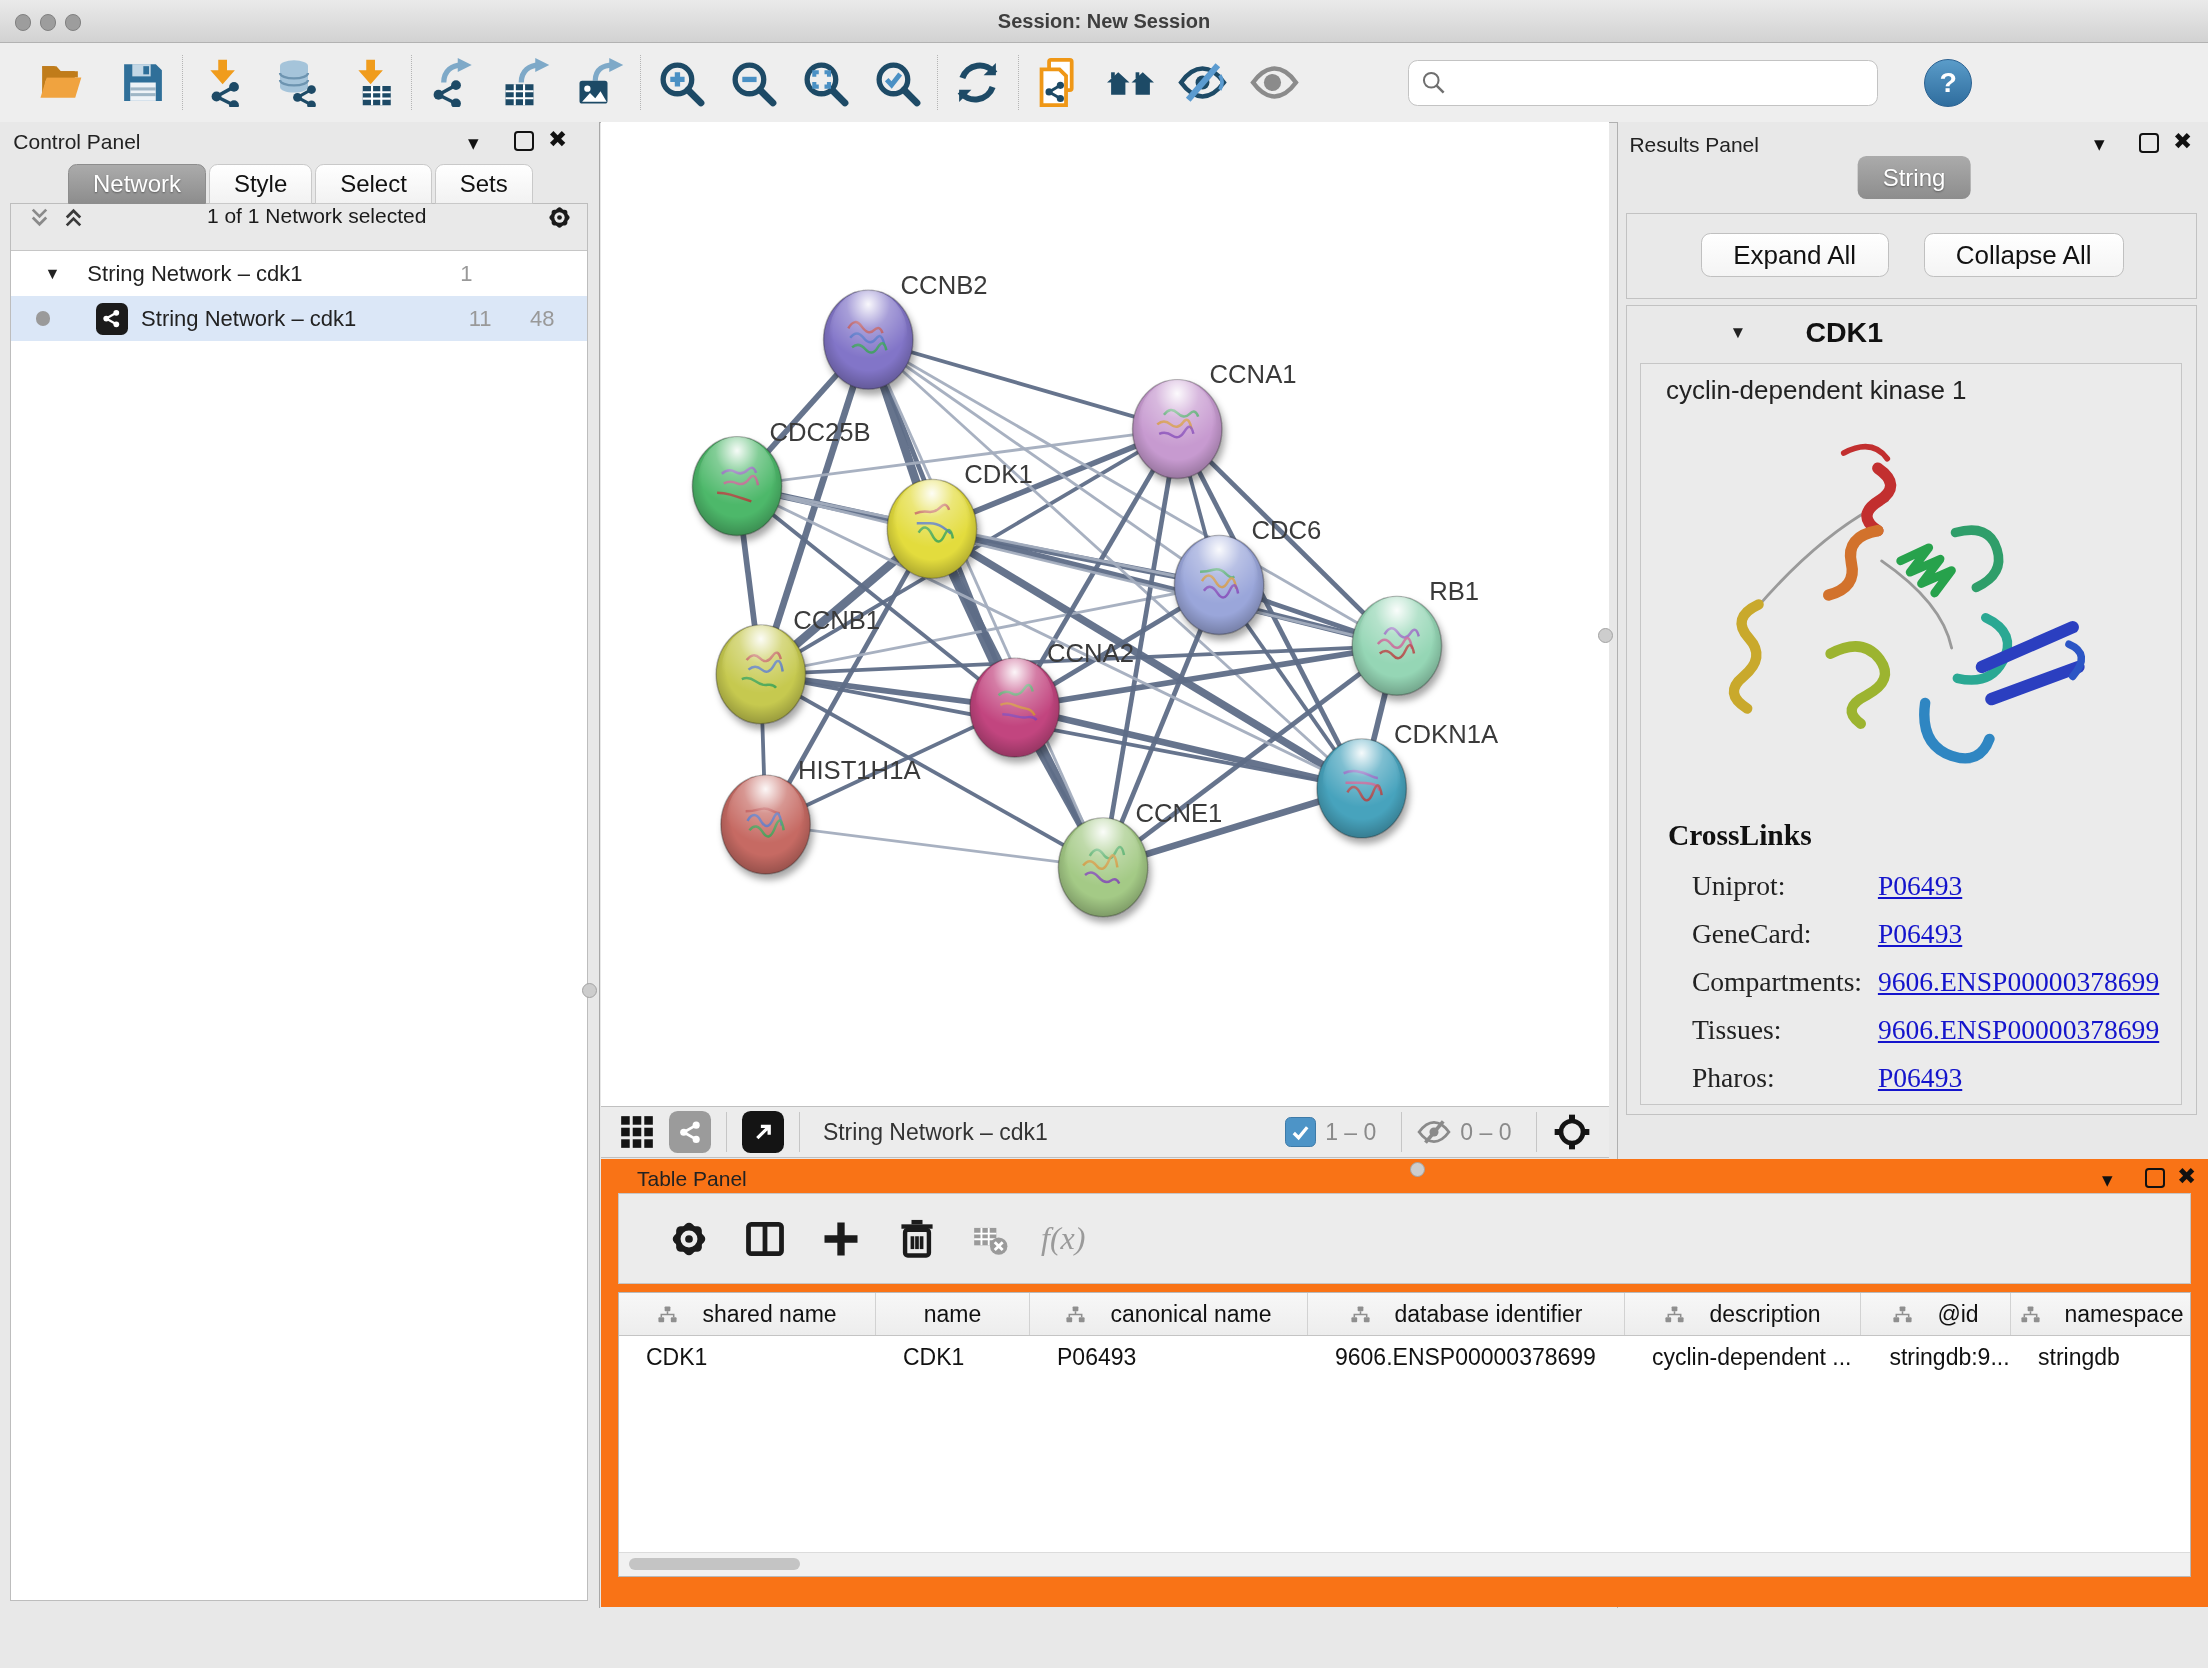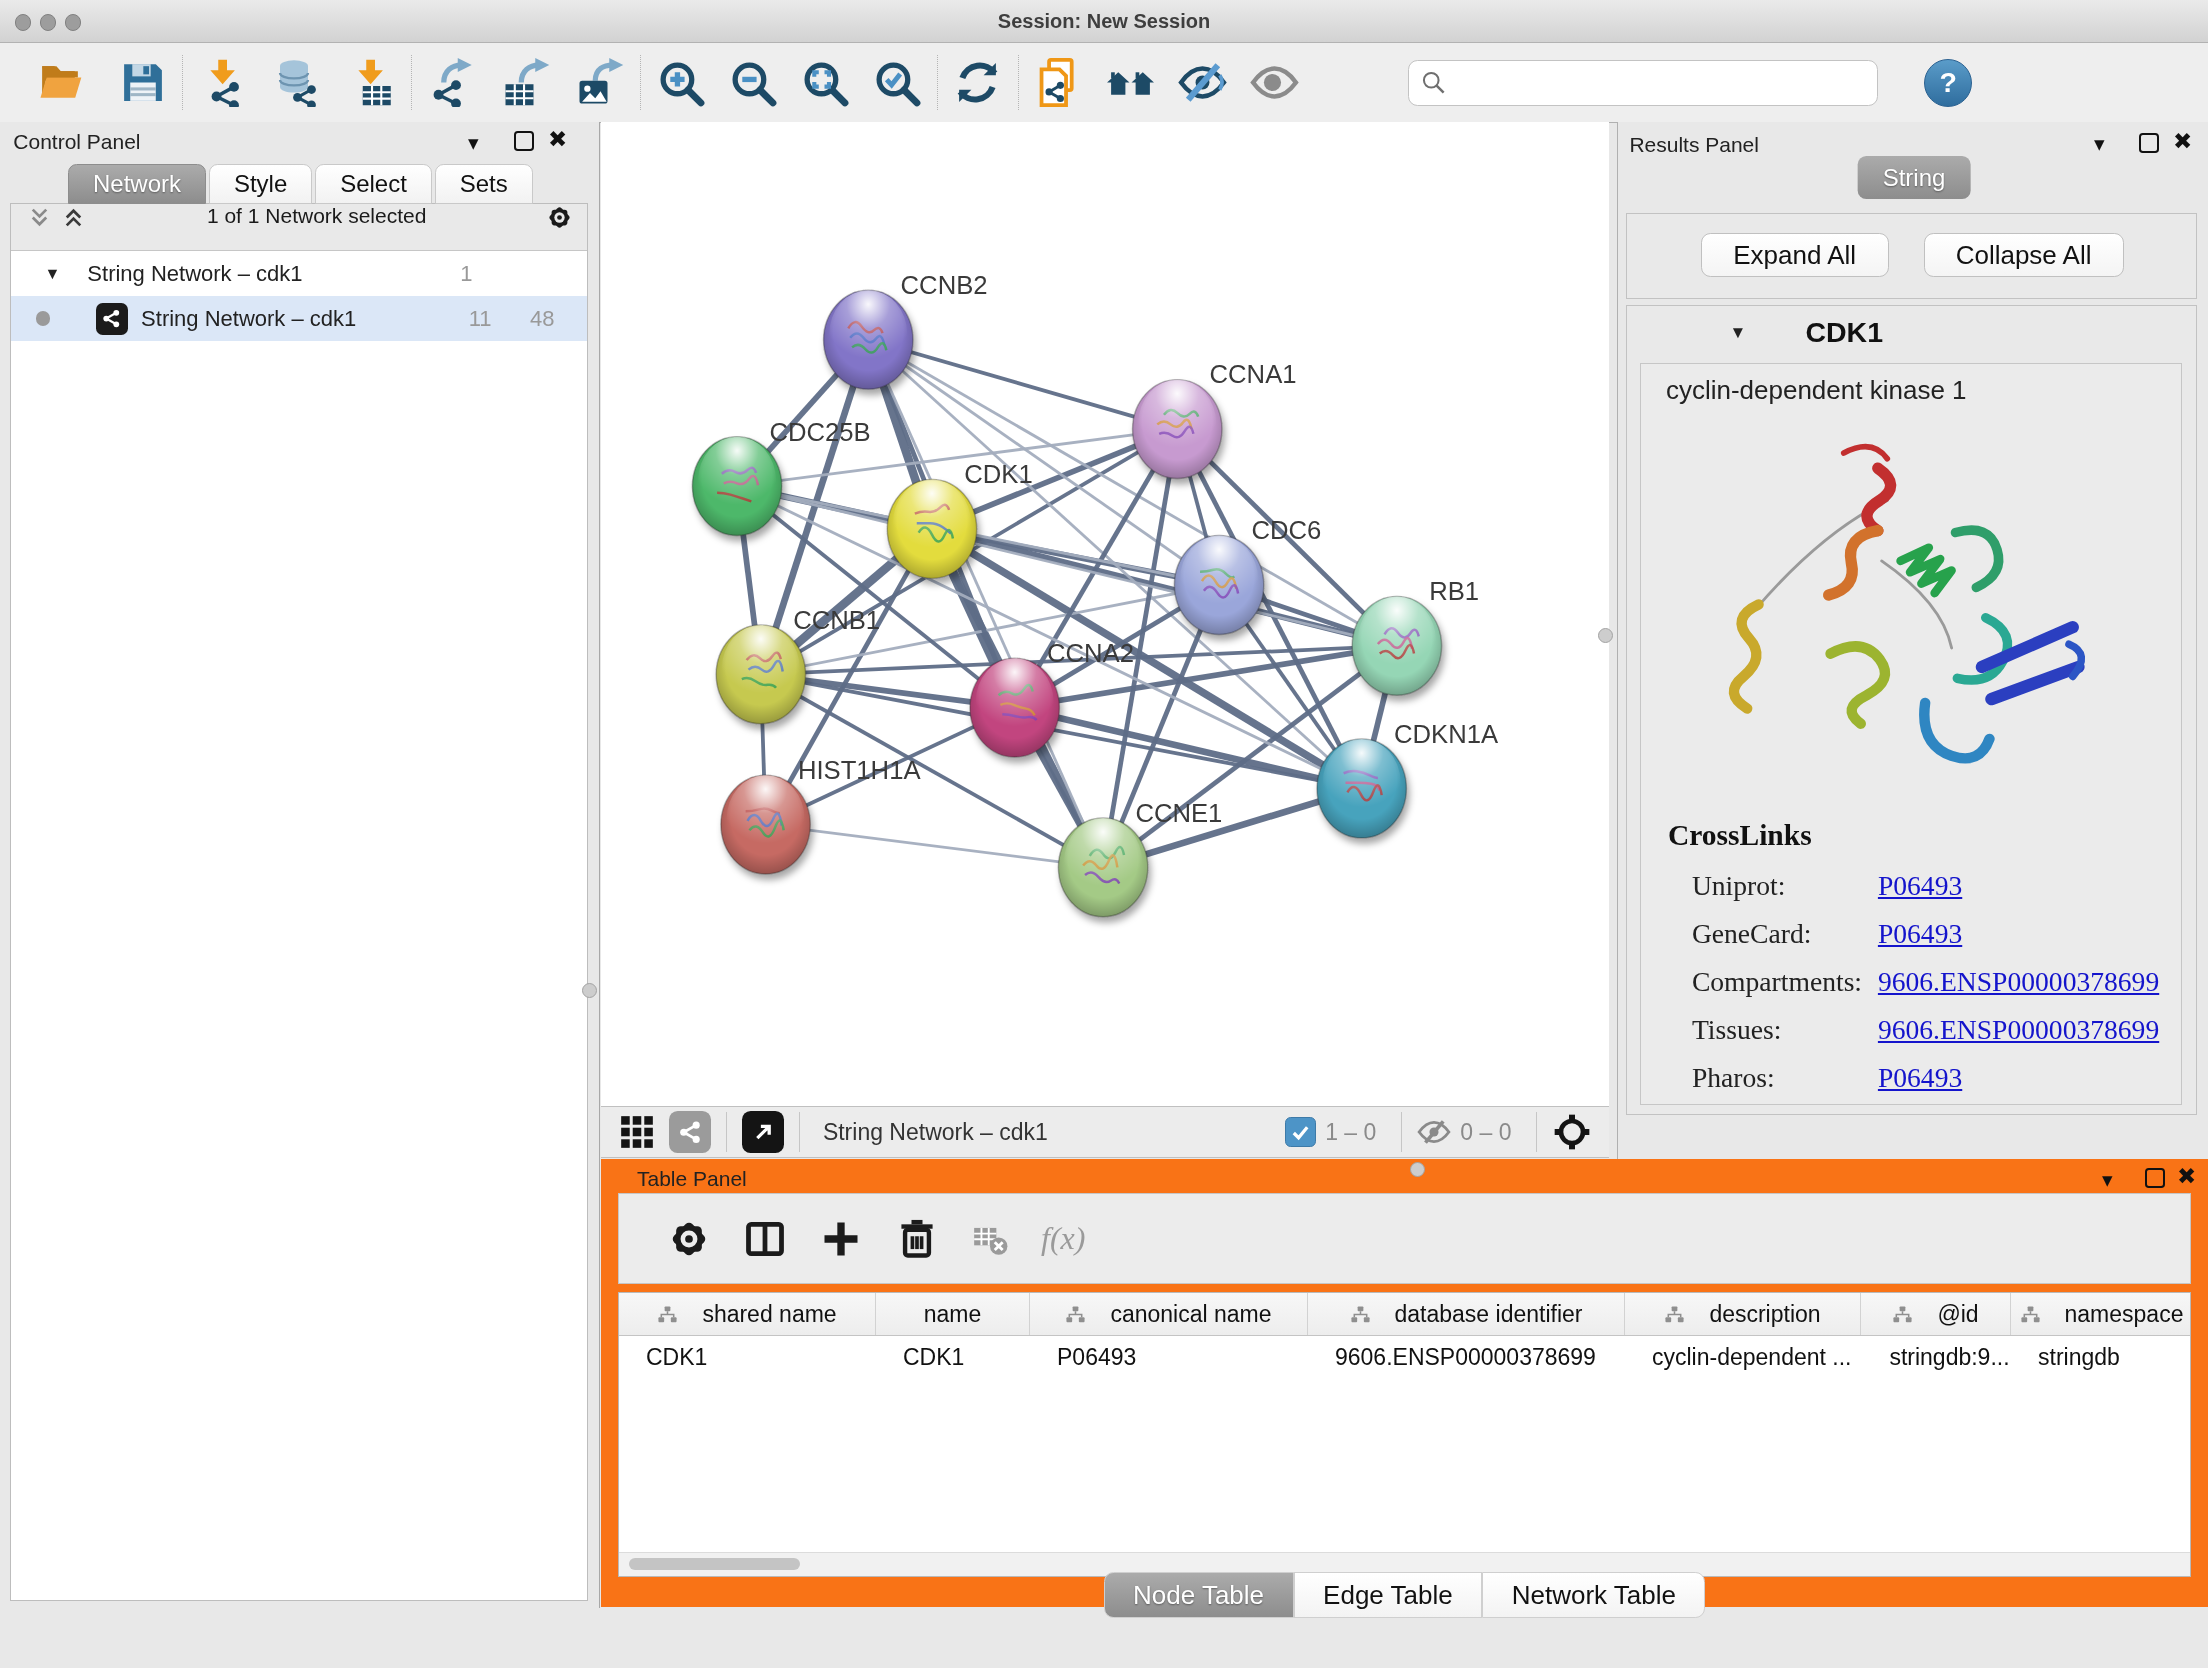--- a/index.html
+++ b/index.html
@@ -771,22 +771,17 @@
             <div class="td" style="width: 236px;">cyclin-dependent ...</div>
             <div class="td" style="width: 150px; text-align: center;">stringdb:9...</div>
             <div class="td" style="width: 182px;">stringdb</div>
           </div>
         </div>
       <div id="tbl-scroll">
         <div id="tbl-thumb"></div>
       </div>
     </div>
 
-    <div id="tp-tabs">
-        <div class="tab tp-tab active">Node Table</div>
-        <div class="tab tp-tab">Edge Table</div>
-        <div class="tab tp-tab">Network Table</div>
-      </div>
   </div>
 
 
 </div>
 
 
 </body></html>

